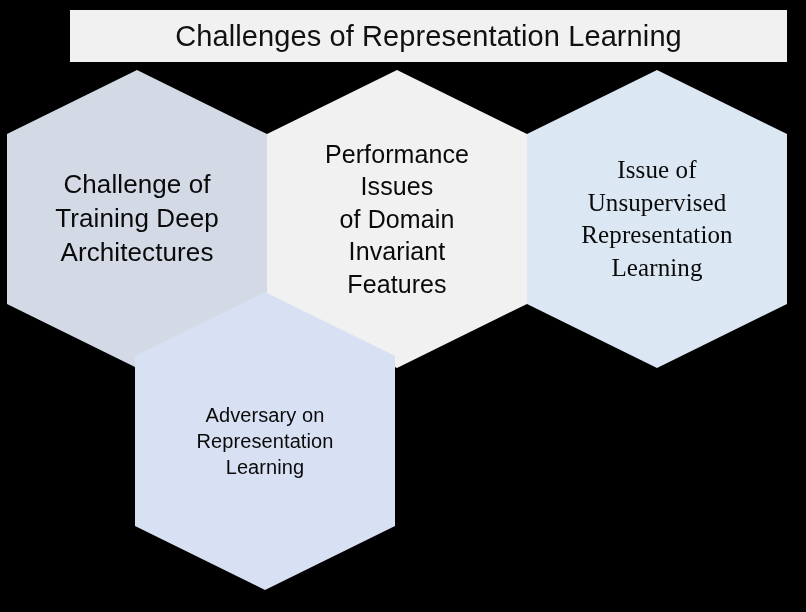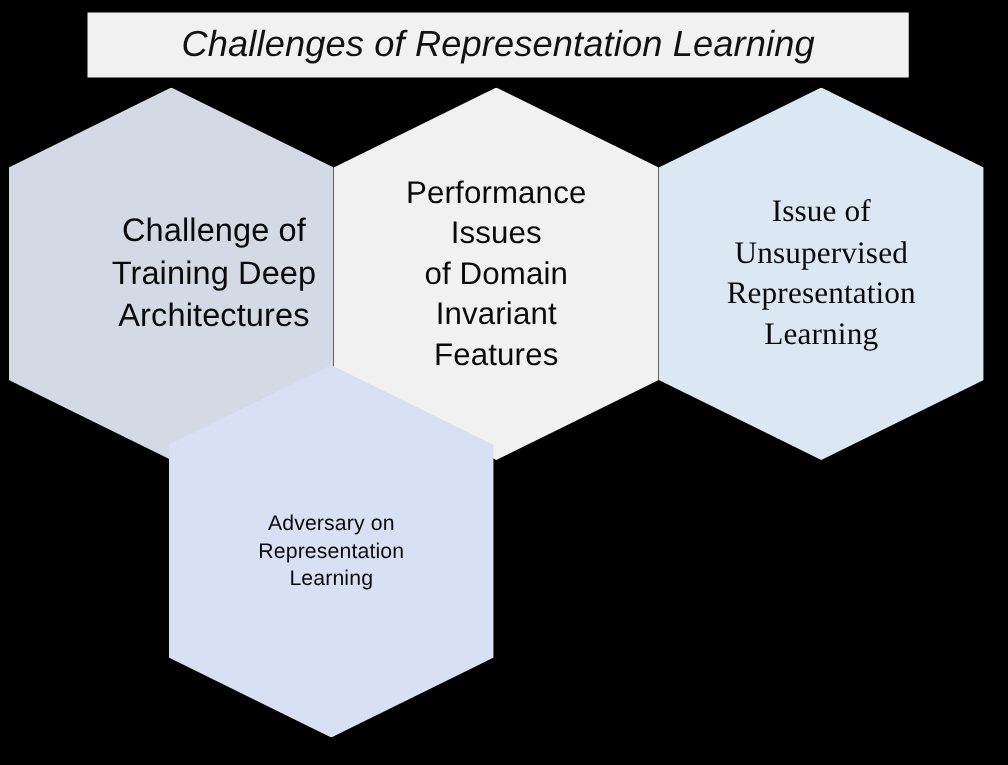--- a/index.html
+++ b/index.html
@@ -12,28 +12,27 @@
     width: 806px;
     height: 612px;
     background: #000000;
     overflow: hidden;
     font-family: "Liberation Sans", sans-serif;
   }
   #title-bar {
     position: absolute;
     left: 70px;
     top: 10px;
-    width: 657px;
+    width: 717px;
     height: 52px;
     background: #f1f1f1;
     display: flex;
     align-items: center;
     justify-content: center;
     box-sizing: border-box;
-    font-style: italic;
   }
   #title-bar .title-text {
     font-size: 29px;
     color: #111111;
     letter-spacing: 0.1px;
     line-height: 1;
     white-space: nowrap;
   }
   .hex {
     position: absolute;
@@ -49,30 +48,30 @@
   }
   .hex .hex-label {
     font-size: 26px;
     line-height: 1.30;
     color: #0a0a0a;
     padding: 0 14px;
     white-space: pre-line;
     letter-spacing: 0.1px;
   }
   
-  #hex-1 { left: 7px;   top: 70px;  background: #d3dae6; justify-content: flex-end; }
+  #hex-1 { left: 7px;   top: 70px;  background: #d3dae6; }
   #hex-2 { left: 267px; top: 70px;  background: #f1f1f1; }
   #hex-3 { left: 527px; top: 70px;  background: #dce7f4; }
   
   #hex-4 { left: 135px; top: 292px; background: #d8e0f3; }
   #hex-5 { left: 396px; top: 292px; background: #bdbdbd; }
 
   #hex-2 .hex-label { font-size: 25px; }
   #hex-3 .hex-label { font-size: 25px; font-family: Liberation Serif, serif; }
-  #hex-4 .hex-label { font-size: 17px; }
+  #hex-4 .hex-label { font-size: 20px; }
 </style>
 </head>
 <body>
 
 <div id="canvas">
 
   <div id="title-bar">
     <span class="title-text">Challenges of Representation Learning</span>
   </div>
 

